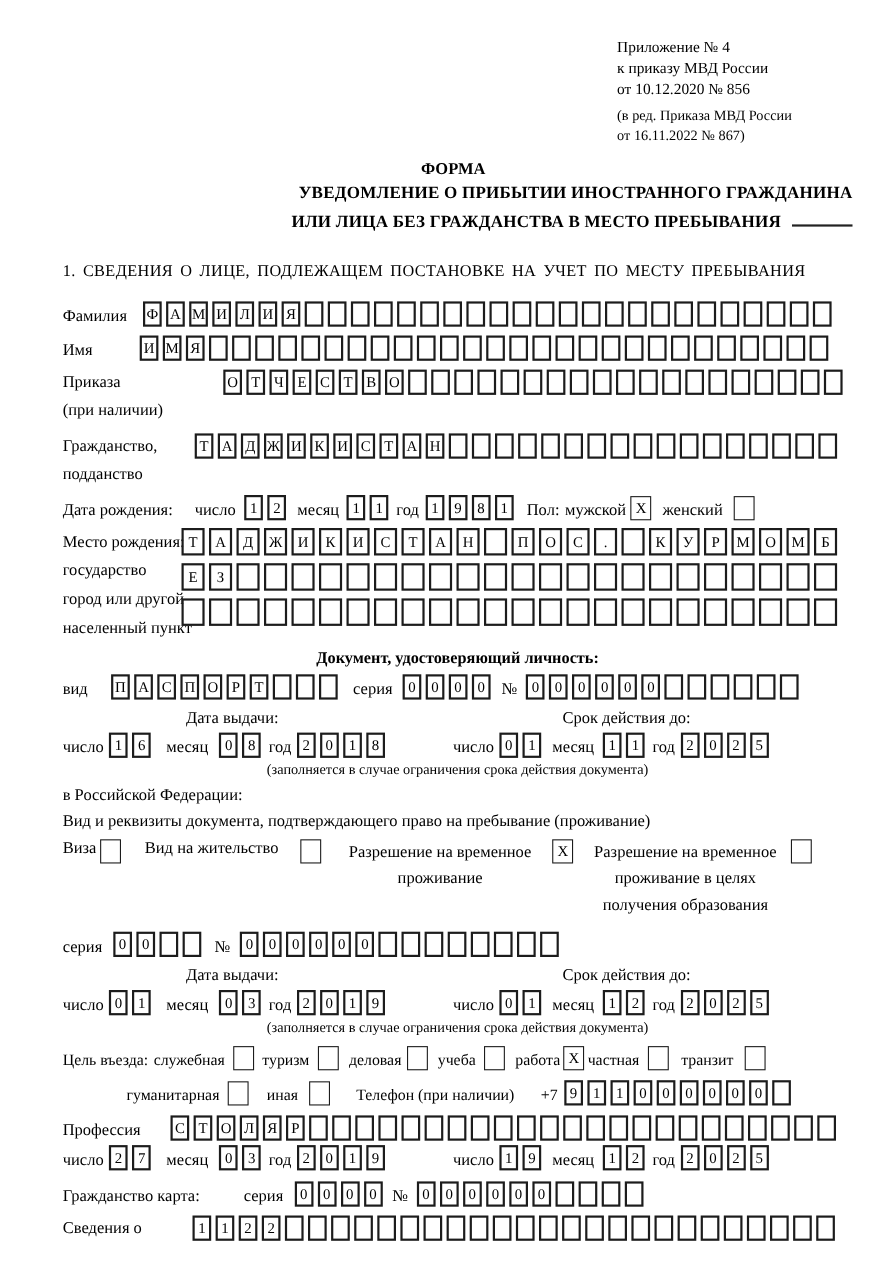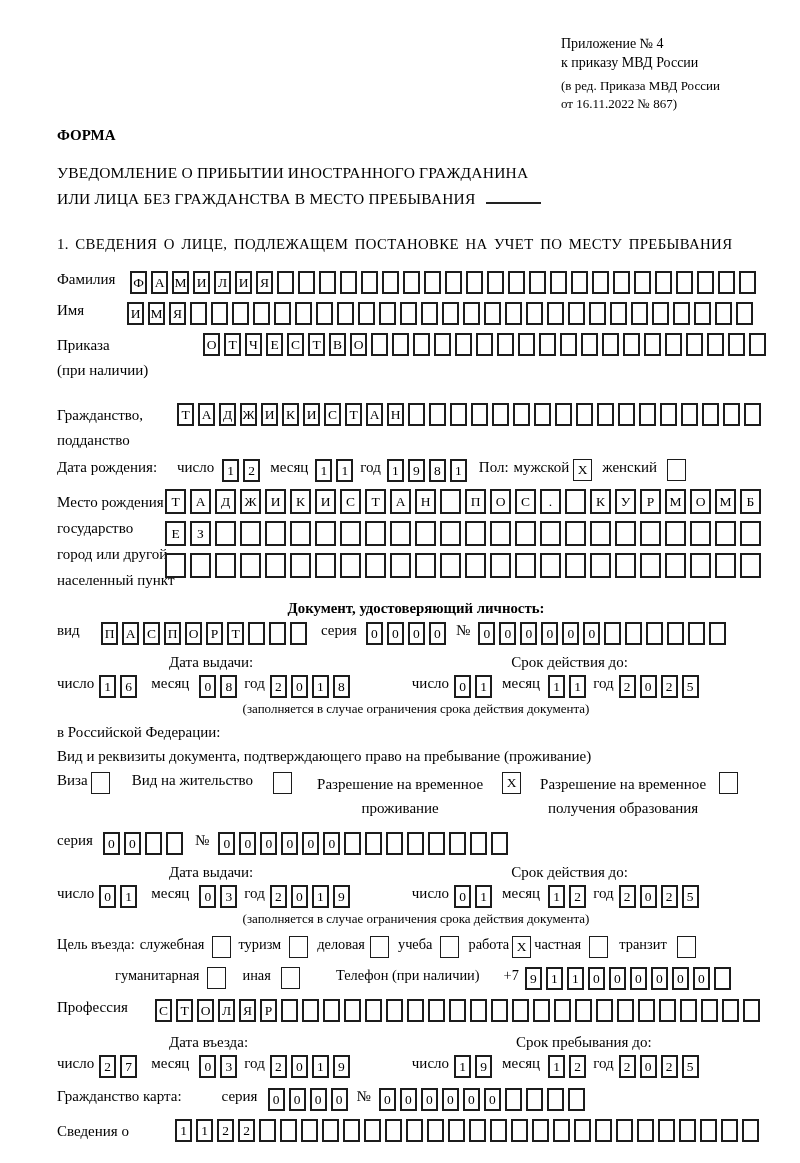--- a/index.html
+++ b/index.html
@@ -2,25 +2,25 @@
 <html><head>
 <meta charset="utf-8">
 <style>
   html,body{margin:0;padding:0;background:#fff;}
   body{width:800px;height:1163px;overflow:hidden;color:#000;
        font-family:"Liberation Serif","DejaVu Serif",serif;font-size:15px;}
   .page{box-sizing:border-box;width:800px;height:1163px;padding:34px 25px 0 57px;}
   .annex{margin-left:504px;width:214px;font-size:14px;line-height:19px;}
   .annex .small{font-size:13px;line-height:18px;}
   .annex .gap{margin-top:5px;}
-  .forma{font-weight:bold;text-align:left;margin:14px 8px 0 0;font-size:15px;}
-  .title{text-align:left;font-weight:normal;font-size:15.5px;line-height:26px;margin-top:16px;letter-spacing:.2px;}
+  .forma{font-weight:bold;text-align:center;margin:14px 8px 0 0;font-size:15px;}
+  .title{text-align:right;font-weight:bold;font-size:15.5px;line-height:26px;margin-top:0;letter-spacing:.2px;}
   .title-underline{display:inline-block;width:55px;border-bottom:2.2px solid #222;margin-left:10px;vertical-align:baseline;}
   .sec-heading{font-weight:normal;font-size:14.8px;margin-top:24px;letter-spacing:.35px;word-spacing:2.5px;white-space:nowrap;}
-  .row{display:flex;align-items:flex-start;margin-top:8px;white-space:nowrap;}
+  .row{display:flex;align-items:flex-end;margin-top:8px;white-space:nowrap;}
   .rowtop{align-items:flex-start;}
   .lbl{flex:none;}
   .lblcol{flex:none;line-height:25px;}
   .cells{display:flex;gap:4px;flex:none;}
   .cell{flex:none;width:13px;height:19px;border:2px solid #1c1c1c;display:flex;align-items:center;justify-content:center;
         font-size:13.5px;line-height:1;}
   .cells.wide .cell{width:17px;height:21px;}
   .checkbox{flex:none;width:17px;height:20px;border:1.7px solid #1c1c1c;display:inline-flex;align-items:center;
         justify-content:center;font-size:13.5px;}
   .doc-heading{text-align:center;font-weight:bold;margin-top:7px;font-size:14.8px;}
@@ -30,20 +30,21 @@
   .tight{font-size:14.4px;}
 </style>
 </head>
 <body>
 
 <div class="page">
 
   <div class="annex">
     <div>Приложение № 4</div>
     <div>к приказу МВД России</div>
+    <div>от 10.12.2020 № 856</div>
     <div class="small gap">(в ред. Приказа МВД России</div>
     <div class="small">от 16.11.2022 № 867)</div>
   </div>
 
   <div class="forma">ФОРМА</div>
 
   <div class="title">
     <div>УВЕДОМЛЕНИЕ О ПРИБЫТИИ ИНОСТРАННОГО ГРАЖДАНИНА</div>
     <div><span>ИЛИ ЛИЦА БЕЗ ГРАЖДАНСТВА В МЕСТО ПРЕБЫВАНИЯ</span><span class="title-underline"></span></div>
   </div>
@@ -151,21 +152,21 @@
         <span class="cell"></span>
         <span class="cell"></span>
         <span class="cell"></span>
         <span class="cell"></span>
         <span class="cell"></span>
         <span class="cell"></span>
         <span class="cell"></span>
       </span>
   </div>
 
-  <div class="row rowtop" style="margin-top:20px">
+  <div class="row rowtop" style="margin-top:8px">
     <span class="lblcol" style="width:120px">
       <div>Гражданство,</div>
       <div>подданство</div>
     </span>
     <span class="cells">
         <span class="cell">Т</span>
         <span class="cell">А</span>
         <span class="cell">Д</span>
         <span class="cell">Ж</span>
         <span class="cell">И</span>
@@ -402,20 +403,21 @@
     <span class="checkbox" style="margin-left:3px"></span>
     <span class="lbl" style="margin-left:22px">Вид на жительство</span>
     <span class="checkbox" style="margin-left:20px"></span>
     <span class="center-block" style="margin-left:16px;width:184px">
       <div>Разрешение на временное</div>
       <div>проживание</div>
     </span>
     <span class="checkbox" style="margin-left:10px">X</span>
     <span class="center-block" style="margin-left:14px;width:176px">
       <div>Разрешение на временное</div>
+      <div>проживание в целях</div>
       <div>получения образования</div>
     </span>
     <span class="checkbox" style="margin-left:8px"></span>
   </div>
 
   <div class="row" style="margin-top:12px">
     <span class="lbl">серия</span>
     <span class="cells" style="margin-left:10px">
         <span class="cell">0</span>
         <span class="cell">0</span>
@@ -501,21 +503,21 @@
     <span class="checkbox" style="margin-left:8px"></span>
     <span class="lbl" style="margin-left:11px">транзит</span>
     <span class="checkbox" style="margin-left:10px"></span>
   </div>
 
   <div class="row tight" style="margin-top:9px">
     <span class="lbl" style="margin-left:58px">гуманитарная</span>
     <span class="checkbox" style="margin-left:8px"></span>
     <span class="lbl" style="margin-left:16px">иная</span>
     <span class="checkbox" style="margin-left:10px"></span>
-    <span class="lbl" style="margin-left:36px">Телефон (при наличии)</span>
+    <span class="lbl" style="margin-left:24px">Телефон (при наличии)</span>
     <span class="lbl" style="margin-left:24px">+7</span>
     <span class="cells" style="margin-left:6px">
         <span class="cell">9</span>
         <span class="cell">1</span>
         <span class="cell">1</span>
         <span class="cell">0</span>
         <span class="cell">0</span>
         <span class="cell">0</span>
         <span class="cell">0</span>
         <span class="cell">0</span>
@@ -552,24 +554,20 @@
         <span class="cell"></span>
         <span class="cell"></span>
         <span class="cell"></span>
         <span class="cell"></span>
         <span class="cell"></span>
         <span class="cell"></span>
         <span class="cell"></span>
       </span>
   </div>
 
-  <div class="hdr-row" style="margin-top:12px">
-    <span style="margin-left:112px">Дата въезда:</span>
-    <span style="margin-left:268px">Срок пребывания до:</span>
-  </div>
 
   <div class="row" style="margin-top:4px">
     <span class="lbl">число</span>
     <span class="cells" style="margin-left:5px">
         <span class="cell">2</span>
         <span class="cell">7</span>
       </span>
     <span class="lbl" style="margin-left:14px">месяц</span>
     <span class="cells" style="margin-left:10px">
         <span class="cell">0</span>

